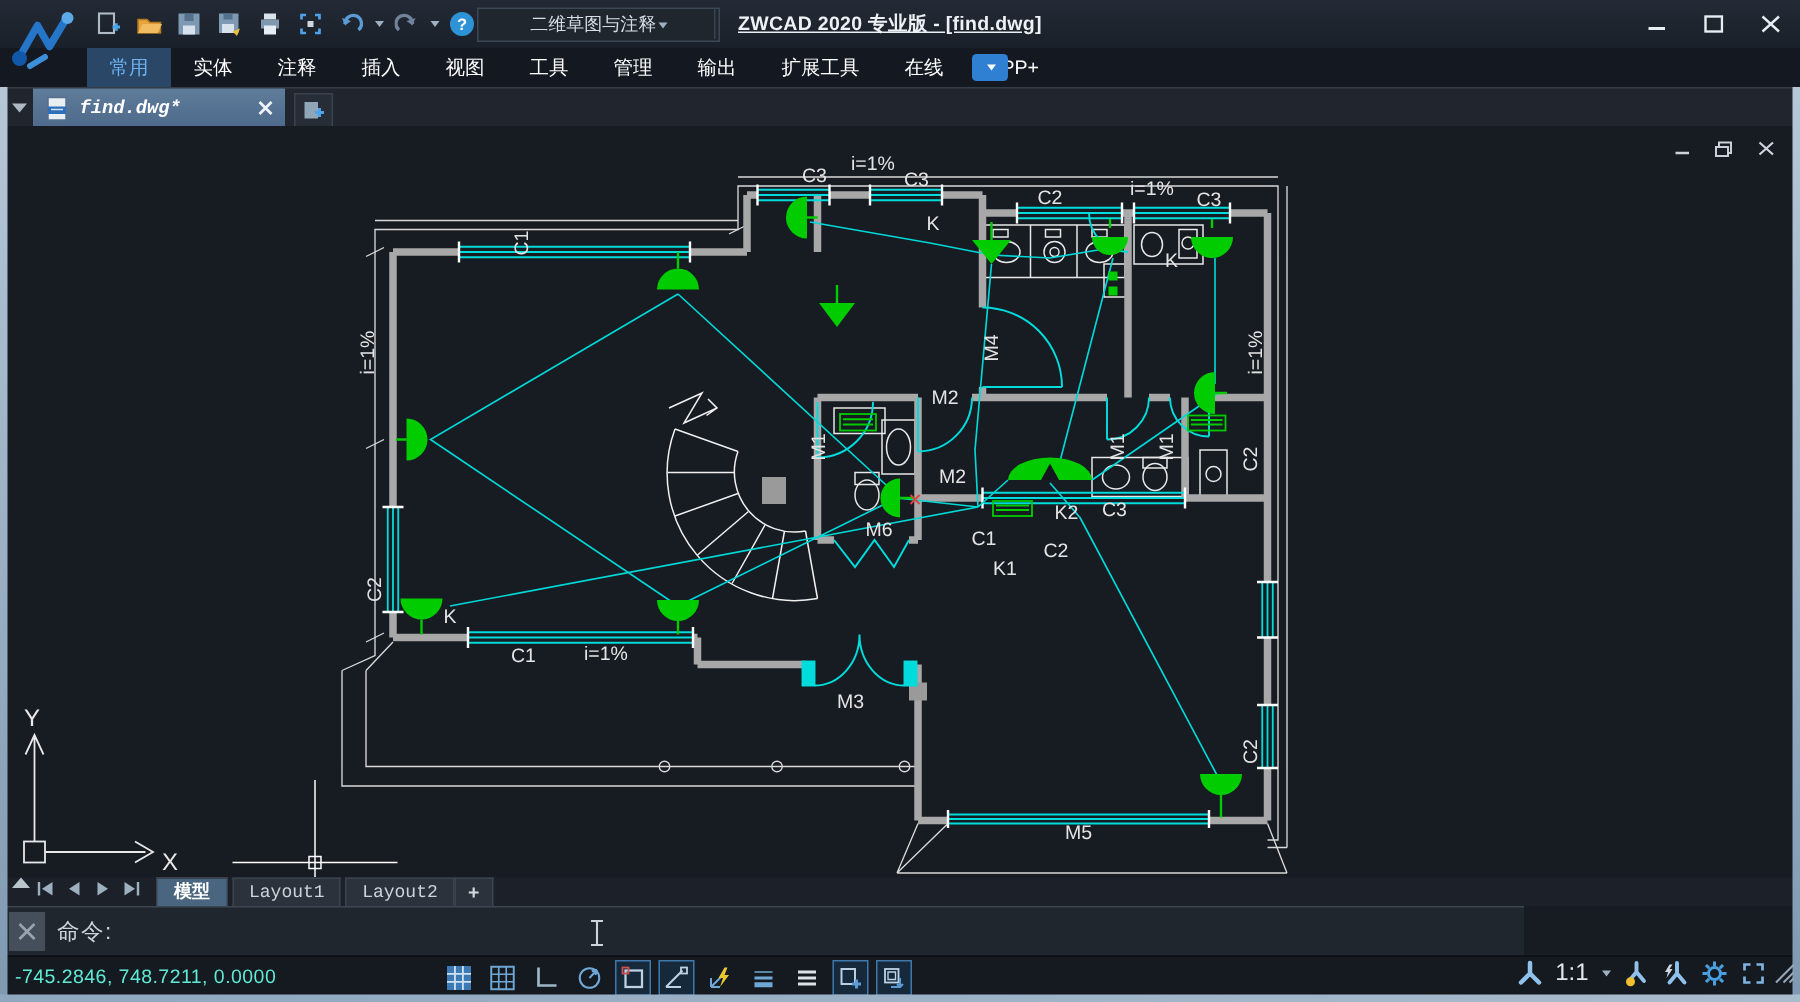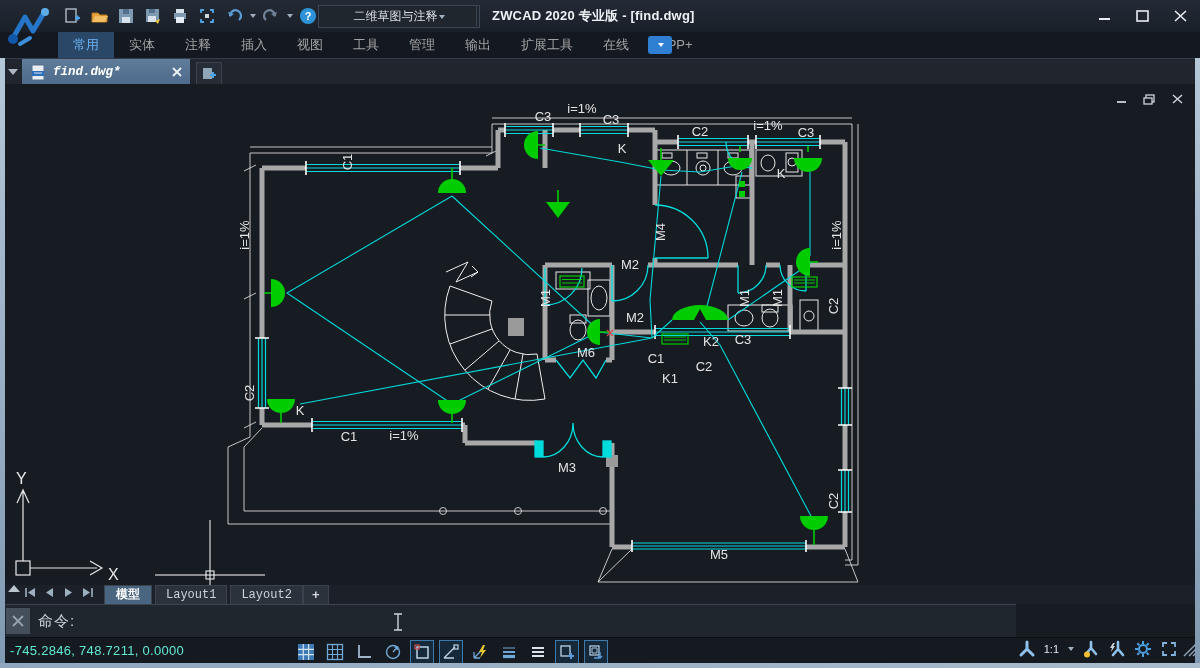--- a/index.html
+++ b/index.html
@@ -16,28 +16,28 @@
   #logo{position:absolute;left:0;top:0;width:54px;height:58px;z-index:5;}
   #qat{position:absolute;left:60px;top:4px;height:24px;display:flex;gap:3px;align-items:center;}
   .qbtn{width:24px;height:24px;display:flex;align-items:center;justify-content:center;border-radius:2px;}
   .caret{width:0;height:0;border-left:3.5px solid transparent;border-right:3.5px solid transparent;
          border-top:4px solid #9fb0c0;margin-left:1px;}
   #workspace{position:absolute;left:318px;top:5px;width:148px;height:21px;background:#20262e;
              border:1px solid #3b4document;border:1px solid #3b4754;color:#d7dde3;font-size:12px;
              display:flex;align-items:center;padding:0 6px;justify-content:center;}
   .vsep{position:absolute;left:476px;top:6px;width:1px;height:20px;background:#3a434f;}
   #win-title{position:absolute;left:492px;top:0;height:32px;line-height:32px;color:#edf1f5;
-             font-size:13px;font-weight:bold;letter-spacing:.2px;}
+             font-size:13px;font-weight:bold;letter-spacing:.2px;text-decoration:underline;}
   #winctrl{position:absolute;right:6px;top:6px;display:flex;gap:10px;}
   .wbtn{width:28px;height:20px;display:flex;align-items:center;justify-content:center;}
   
   #ribbonrow{position:absolute;left:0;top:32px;width:1200px;height:26px;background:#141921;
              border-bottom:6px solid #4d7c0f;}
   #ribbon-strip{position:absolute;left:58px;top:0;height:26px;display:flex;}
-  .rtab{padding:0 15px;line-height:25px;font-size:13px;color:#a3a3a3;cursor:default;}
+  .rtab{padding:0 15px;line-height:25px;font-size:13px;color:#ffffff;cursor:default;}
   .rtab.active{background:#2a4767;color:#6cb2f2;}
   #ribbon-opt{position:absolute;left:648px;top:4px;width:24px;height:18px;background:#2f80d2;
               border-radius:3px;display:flex;align-items:center;justify-content:center;}
   #ribbon-opt .caret{border-top-color:#fff;}
   
   #docbar{position:absolute;left:0;top:58px;width:1200px;height:26px;background:#21262e;
           border-top:1px solid #343d48;}
   #doc-caret{position:absolute;left:8px;top:10px;width:0;height:0;border-left:5px solid transparent;
              border-right:5px solid transparent;border-top:6px solid #aeb8c2;}
   #doctab{position:absolute;left:22px;top:0;width:168px;height:26px;
@@ -72,21 +72,21 @@
   #cmd-prompt{position:absolute;left:38px;top:7px;font-size:15px;color:#ccd3da;letter-spacing:1px;}
   #ibeam{position:absolute;left:392px;top:8px;}
   
   #statusbar{position:absolute;left:0;top:637px;width:1200px;height:26px;background:#151a21;
              border-top:1px solid #0c0f14;}
   #coords{position:absolute;left:10px;top:5px;font-size:13px;color:#5eead4;letter-spacing:.3px;}
   #toggles{position:absolute;left:294px;top:2px;display:flex;gap:5px;align-items:center;}
   .tog{width:22px;height:22px;display:flex;align-items:center;justify-content:center;border:1px solid transparent;}
   .tog.boxed{border:1px solid #3e79ac;background:#16293b;}
   #rightbar{position:absolute;right:22px;top:2px;display:flex;gap:8px;align-items:center;}
-  #scale-label{font-size:11px;color:#e2e7ec;}
+  #scale-label{font-size:16px;color:#e2e7ec;}
   #grip{position:absolute;right:2px;bottom:2px;z-index:70;}
   svg text{font-family:"Liberation Sans",sans-serif;}
 </style>
 </head>
 <body>
 
 <div id="app">
 
   <div id="titlebar">
     <div id="logo">

